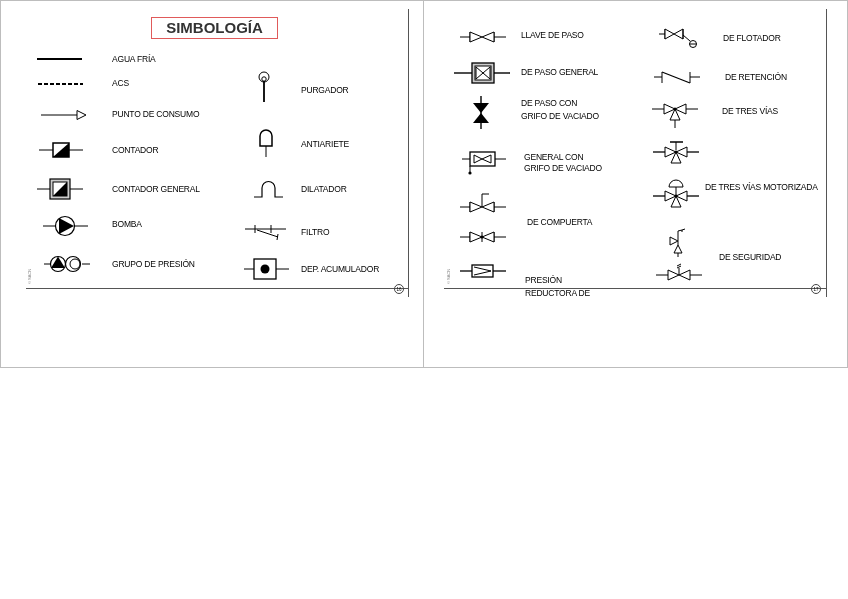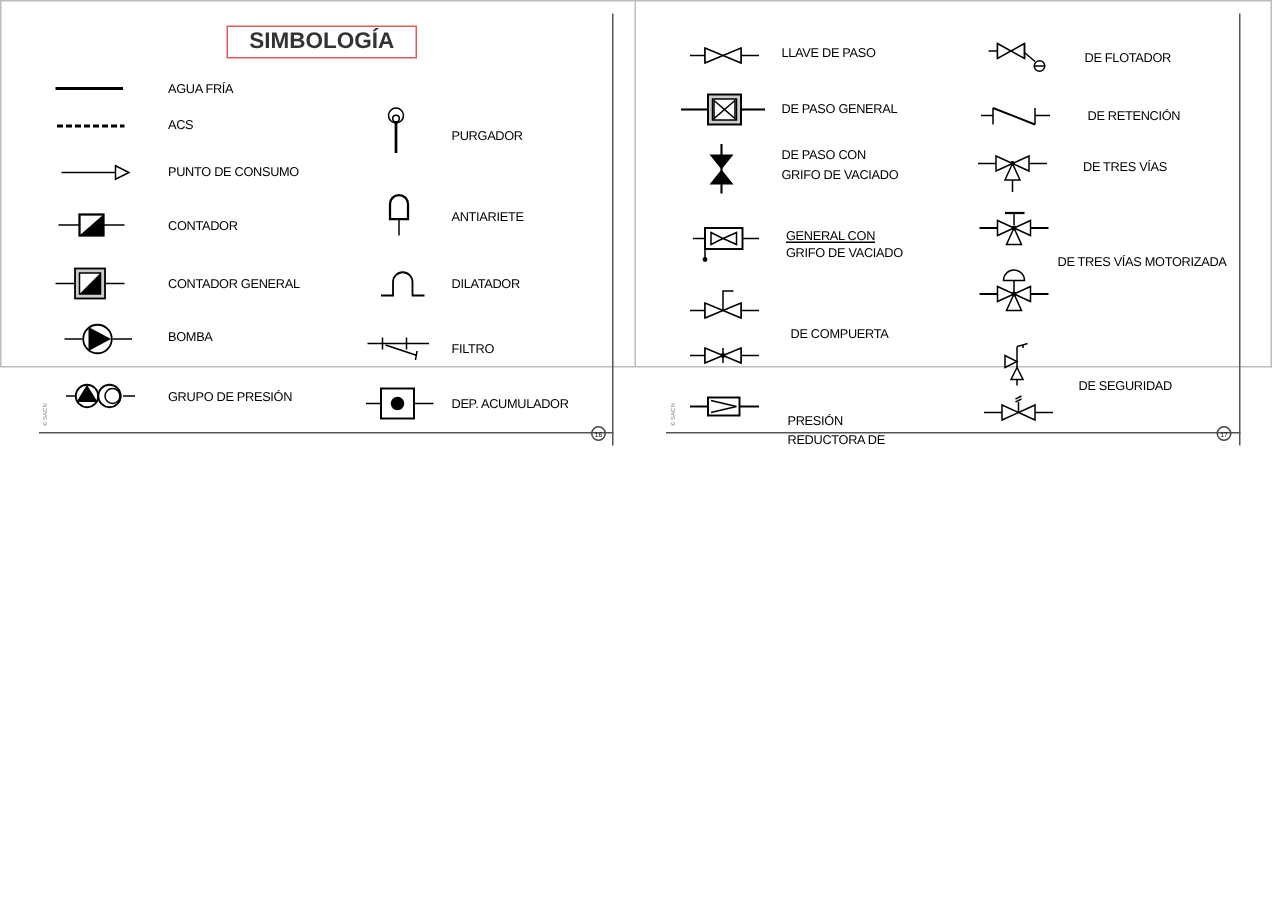--- a/index.html
+++ b/index.html
@@ -1,21 +1,21 @@
 <!DOCTYPE html>
 <html><head>
 <meta charset="utf-8">
 <style>
   html, body { margin: 0; padding: 0; }
   body {
     width: 848px; height: 599px; background: #ffffff; position: relative; overflow: hidden;
     font-family: "Liberation Sans", sans-serif; color: #000;
   }
   .slide {
-    position: absolute; top: 0; height: 245px; background: #fff;
+    position: absolute; top: 0; height: 368px; background: #fff;
     border-right: 1px solid #bdbdbd; border-bottom: 1px solid #bdbdbd; box-sizing: border-box;
   }
   #slide-left { left: 0; width: 424px; border-left: 1px solid #bdbdbd; border-top: 1px solid #bdbdbd; }
   #slide-right { left: 424px; width: 424px; border-top: 1px solid #bdbdbd; }
   .frame-v { position: absolute; width: 1px; background: #555; }
   .frame-h { position: absolute; height: 1px; background: #555; }
   .title-box {
     position: absolute; left: 150px; top: 16px; width: 127px; height: 22px;
     border: 1px solid #e05a5a; box-sizing: border-box;
     font-weight: bold; font-size: 15px; color: #333; text-align: center; line-height: 20px;
@@ -199,21 +199,21 @@
     <svg width="46" height="26">
         <line x1="0" y1="8" x2="8" y2="8" stroke="#000"></line>
         <line x1="33" y1="8" x2="44" y2="8" stroke="#000"></line>
         <rect x="8" y="1" width="25" height="14" fill="#fff" stroke="#000" stroke-width="1.3"></rect>
         <polygon points="12,4 20,8 12,12" fill="#fff" stroke="#000"></polygon>
         <polygon points="29,4 20,8 29,12" fill="#fff" stroke="#000"></polygon>
         <line x1="8" y1="15" x2="8" y2="22" stroke="#000"></line>
         <circle cx="8" cy="22" r="1.6" fill="#000"></circle>
       </svg>
   </div>
-  <div class="lbl" style="left:100px; top:151px;text-decoration:underline;">GENERAL CON</div>
+  <div class="lbl" style="left:100px; top:151px;">GENERAL CON</div>
   <div class="lbl" style="left:100px; top:162px;">GRIFO DE VACIADO</div>
 
   <div class="sym" style="left:36px; top:191px;">
     <svg width="48" height="22">
         <line x1="0" y1="15" x2="10" y2="15" stroke="#000"></line>
         <line x1="34" y1="15" x2="46" y2="15" stroke="#000"></line>
         <line x1="10" y1="10" x2="10" y2="20" stroke="#000"></line>
         <line x1="34" y1="10" x2="34" y2="20" stroke="#000"></line>
         <polygon points="10,10 22,15 10,20" fill="#fff" stroke="#000"></polygon>
         <polygon points="34,10 22,15 34,20" fill="#fff" stroke="#000"></polygon>
@@ -301,21 +301,21 @@
         <path d="M16,8 A7,7 0 0 1 30,8 Z" fill="#fff" stroke="#000"></path>
         <line x1="23" y1="8" x2="23" y2="16" stroke="#000"></line>
         <line x1="0" y1="17" x2="12" y2="17" stroke="#000" stroke-width="1.3"></line>
         <line x1="34" y1="17" x2="46" y2="17" stroke="#000" stroke-width="1.3"></line>
         <polygon points="12,12 23,17 12,22" fill="#fff" stroke="#000"></polygon>
         <polygon points="34,12 23,17 34,22" fill="#fff" stroke="#000"></polygon>
         <polygon points="23,17 18,28 28,28" fill="#fff" stroke="#000"></polygon>
         <circle cx="23" cy="17" r="1.6" fill="#000"></circle>
       </svg>
   </div>
-  <div class="lbl" style="left:281px; top:168px;">DE TRES VÍAS MOTORIZADA</div>
+  <div class="lbl" style="left:281px; top:181px;">DE TRES VÍAS MOTORIZADA</div>
 
   <div class="sym" style="left:244px; top:226px;">
     <svg width="20" height="32">
         <polyline points="14,5 14,3 17,2" fill="none" stroke="#000"></polyline>
         <line x1="10" y1="4" x2="10" y2="18" stroke="#000"></line>
         <polygon points="2,10 10,14 2,18" fill="#fff" stroke="#000"></polygon>
         <polygon points="10,18 6,26 14,26" fill="#fff" stroke="#000"></polygon>
         <line x1="10" y1="26" x2="10" y2="30" stroke="#000"></line>
         <line x1="10" y1="4" x2="14" y2="3" stroke="#000"></line>
       </svg>

